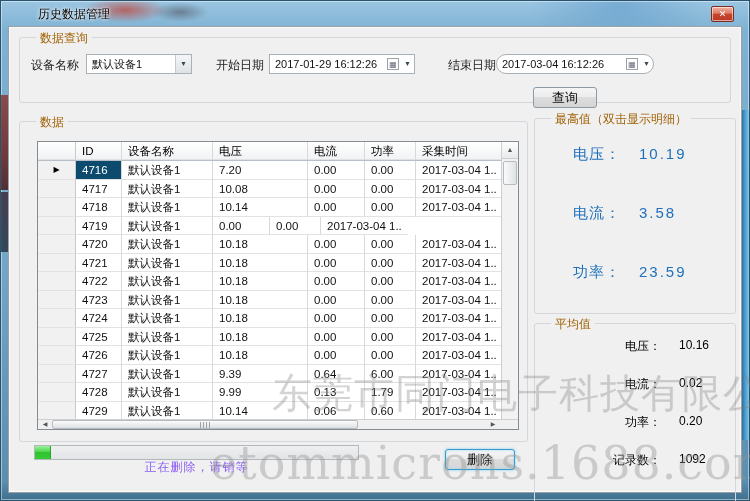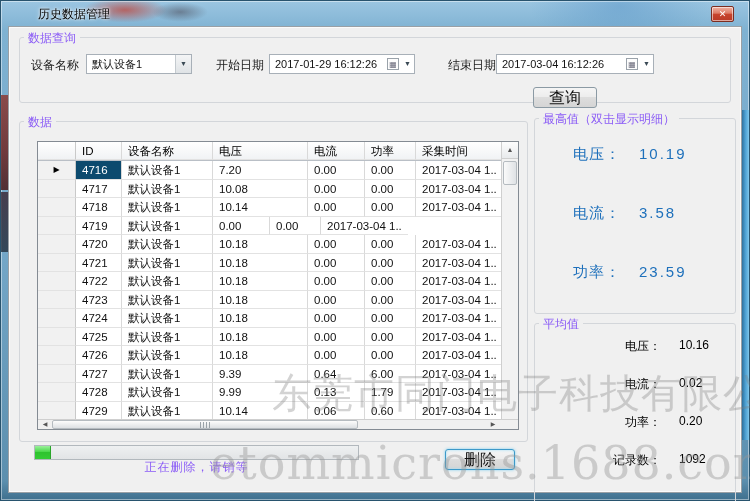--- a/index.html
+++ b/index.html
@@ -30,42 +30,42 @@
     border:1px solid #7c2d20; border-radius:2px;
     background:linear-gradient(180deg,#f0b3a3 0%,#dd7a64 45%,#c8442d 50%,#b93a26 100%);
     box-shadow:inset 0 0 0 1px rgba(255,255,255,.55); color:#fff; font-size:9px;
     text-align:center; line-height:14px; cursor:pointer; }
 
   
   .dialog { position:absolute; left:8px; top:26px; width:734px; height:467px;
     background:#f0f0f0; border:1px solid #9aa0a5; box-shadow:inset 0 0 0 1px #fbfbfb; }
 
   .groupbox { position:absolute; border:1px solid #d3d6da; border-radius:3px; }
-  .gb-label { position:absolute; top:-8px; left:4px; background:#f0f0f0; padding:0 4px;
-    font-size:12px; color:#8b5cf6; white-space:nowrap; }
+  .gb-label { position:absolute; top:-8px; left:16px; background:#f0f0f0; padding:0 4px;
+    font-size:12px; color:#a16207; white-space:nowrap; }
 
   #gb-query { left:10px; top:10px; width:712px; height:66px; }
   #gb-data  { left:10px; top:94px; width:509px; height:321px; }
   #gb-max   { left:525px; top:91px; width:202px; height:196px; }
   #gb-avg   { left:525px; top:296px; width:202px; height:184px; }
 
   .lbl { position:absolute; font-size:12px; color:#1c1c1c; white-space:nowrap; }
 
   
   .field { position:absolute; height:20px; background:#fff; border:1px solid #a8b0b8;
     font-size:11px; line-height:18px; padding-left:5px; white-space:nowrap; }
   .combo-arrow { position:absolute; right:0; top:0; width:16px; height:18px;
     background:linear-gradient(180deg,#f4f5f6,#dfe3e6); border-left:1px solid #c4cacf;
     text-align:center; font-size:7px; line-height:18px; color:#3a4a55; cursor:pointer; }
   .dtp-icons { position:absolute; right:0; top:0; height:18px; display:flex; align-items:center; }
   .cal-icon { width:12px; height:12px; border:1px solid #9aa2aa; background:#fdfdfd;
     font-size:8px; line-height:11px; text-align:center; color:#667; margin-right:2px; }
   .dtp-arrow { width:13px; text-align:center; font-size:7px; color:#3a4a55; cursor:pointer; }
 
-  .btn { position:absolute; border:1px solid #8b9aa4; border-radius:3px; font-size:16px;
+  .btn { position:absolute; border:1px solid #8b9aa4; border-radius:3px; font-size:13px;
     background:linear-gradient(180deg,#f5f5f5 0%,#ededed 45%,#dddddd 50%,#d5d5d5 100%);
     text-align:center; cursor:pointer; color:#111; }
   #btn-query { left:524px; top:60px; width:64px; height:21px; line-height:19px; }
   #btn-delete { left:436px; top:422px; width:70px; height:21px; line-height:19px;
     border:1px solid #3c99c9; box-shadow:0 0 3px #7fd0f0, inset 0 0 3px #9fdef5; }
 
   
   .grid { position:absolute; left:28px; top:114px; width:482px; height:289px;
     border:1px solid #848b93; background:#fff; overflow:hidden; }
   .ghead { display:flex; height:19px; background:linear-gradient(180deg,#ffffff,#f0f2f4);
@@ -157,21 +157,21 @@
     </div>
     <span class="lbl" style="left:207px; top:30px;">开始日期</span>
     <div class="field" style="left:260px; top:27px; width:146px;">
       <span>2017-01-29 16:12:26</span>
       <span class="dtp-icons">
         <span class="cal-icon">▦</span>
         <span class="dtp-arrow">▼</span>
       </span>
     </div>
     <span class="lbl" style="left:439px; top:30px;">结束日期：</span>
-    <div class="field" style="left:487px; top:27px; width:158px;">
+    <div class="field" style="left:487px; top:27px; width:158px;border-radius:10px;">
       <span>2017-03-04 16:12:26</span>
       <span class="dtp-icons">
         <span class="cal-icon">▦</span>
         <span class="dtp-arrow">▼</span>
       </span>
     </div>
     <div class="btn" id="btn-query">查询</div>
 
     <div class="groupbox" id="gb-data">
       <span class="gb-label">数据</span>

